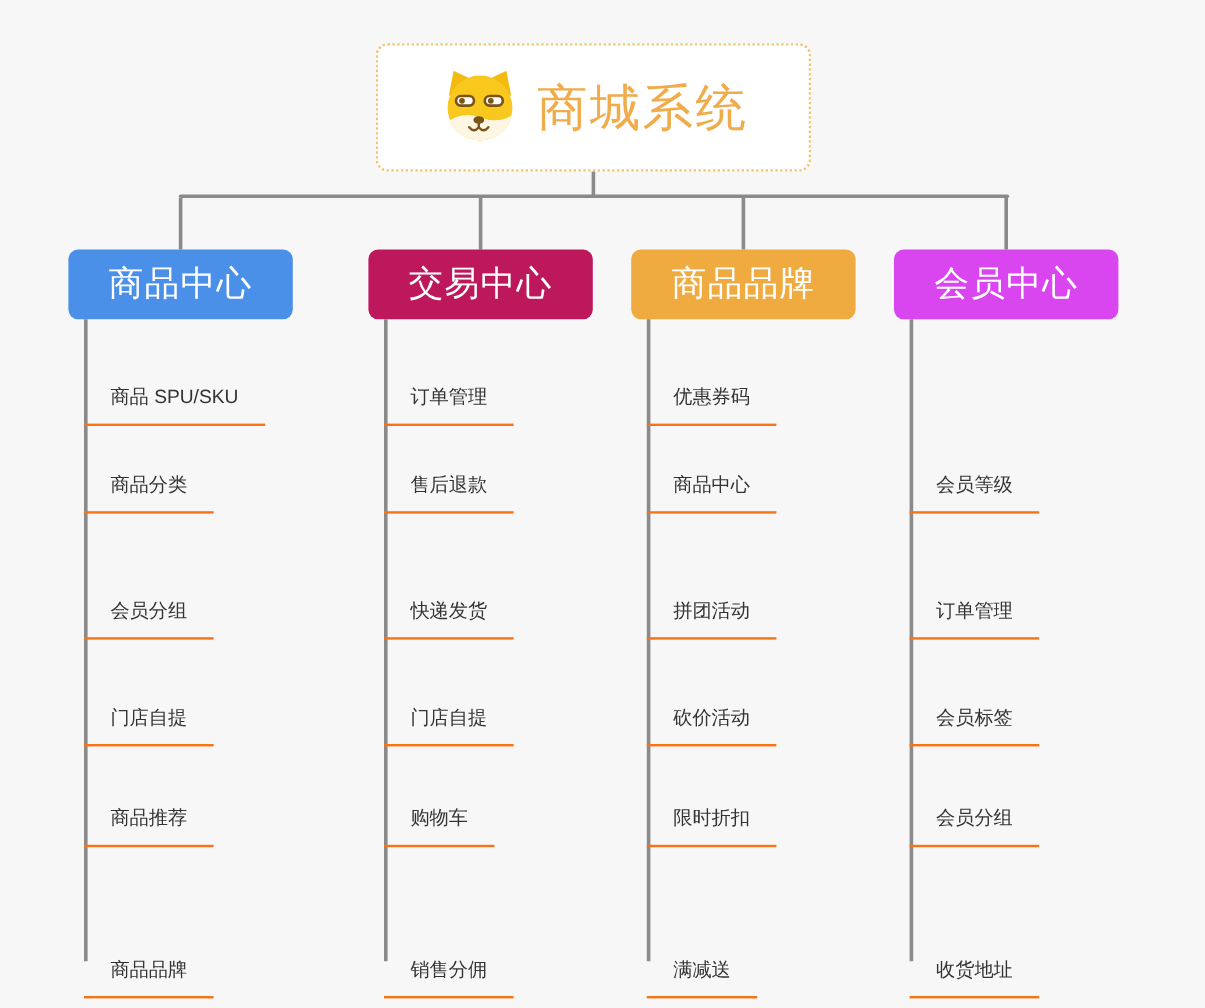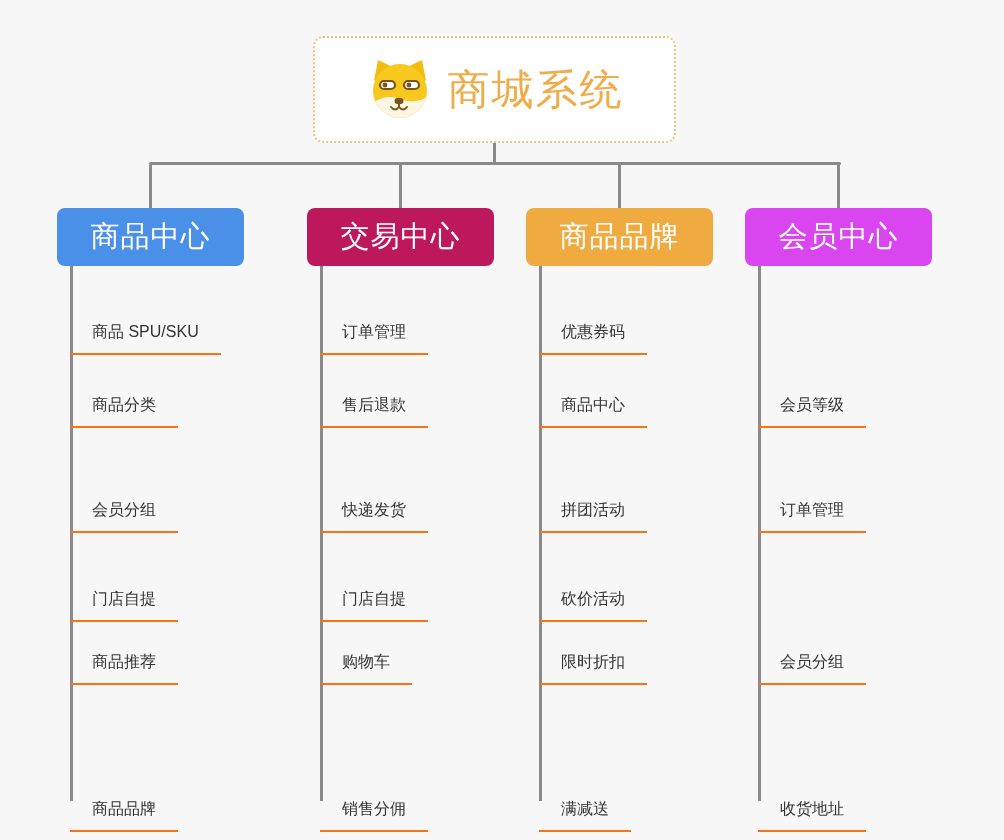--- a/index.html
+++ b/index.html
@@ -94,21 +94,21 @@
     line-height: 26px;
     color: #333333;
     white-space: nowrap;
     cursor: pointer;
     text-align: center;
   }
   .s0 { top: 111px; }
   .s1 { top: 184px; }
   .s2 { top: 289px; }
   .s3 { top: 378px; }
-  .s4 { top: 441px; }
+  .s4 { top: 462px; }
   .s5 { top: 588px; }
 
   .col-product   { left: 57px; }
   .col-trade     { left: 307px; }
   .col-marketing { left: 526px; }
   .col-member    { left: 745px; }
 </style>
 </head>
 <body>
 
@@ -177,17 +177,18 @@
     <div class="sub-item s3">砍价活动</div>
     <div class="sub-item s4">限时折扣</div>
     <div class="sub-item s5">满减送</div>
   </div>
 
   <div class="column col-member">
     <div class="cat-box" style="background-color: #d946ef; font-family: Liberation Serif, serif;">会员中心</div>
     <div class="trunk"></div>
     <div class="sub-item s1">会员等级</div>
     <div class="sub-item s2">订单管理</div>
+    <div class="sub-item s3">会员标签</div>
     <div class="sub-item s4">会员分组</div>
     <div class="sub-item s5">收货地址</div>
   </div>
 
 </div>
 
 </body></html>

